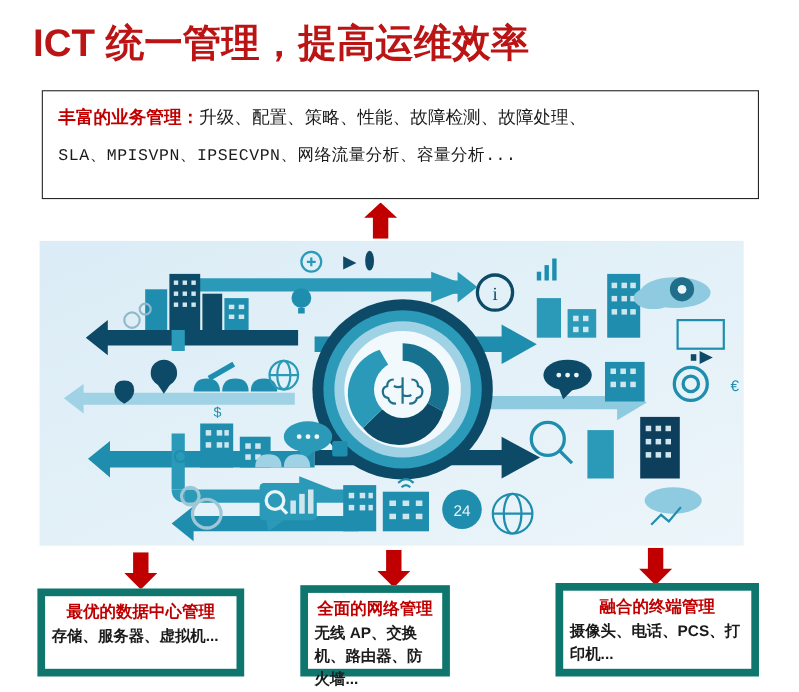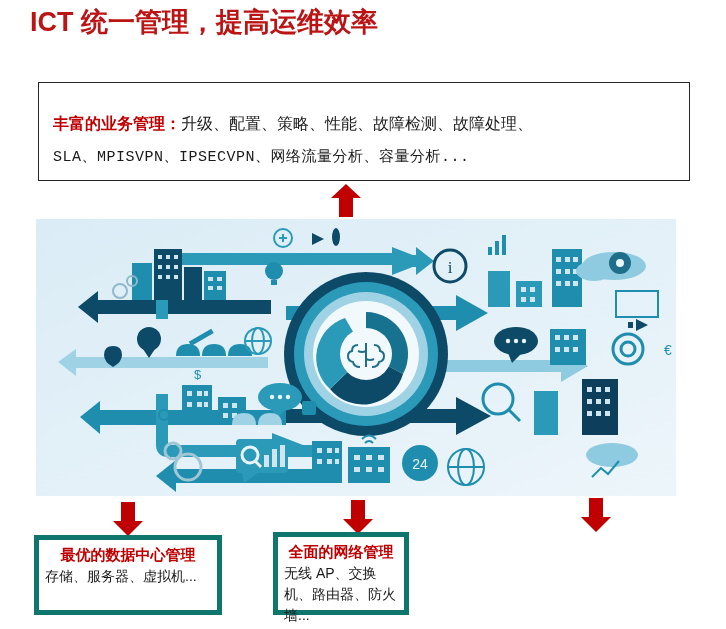--- a/index.html
+++ b/index.html
@@ -8,37 +8,37 @@
     width:726px;height:629px;
     background:#ffffff;
     font-family:"Liberation Sans","DejaVu Sans",sans-serif;
     overflow:hidden;
     position:relative;
   }
   #slide{position:absolute;left:0;top:0;width:726px;height:629px;}
 
   
   .title{
-    position:absolute;left:30px;top:4px;
-    font-size:27px;font-weight:bold;
+    position:absolute;left:30px;top:16px;
+    font-size:35px;font-weight:bold;
     color:#bb1414;
     letter-spacing:0px;
     white-space:nowrap;
   }
 
   
   .textbox{
     position:absolute;left:38px;top:82px;
     width:652px;height:99px;
     border:1px solid #262626;
     background:#ffffff;
     box-sizing:border-box;
   }
   .textbox .lines{
-    position:absolute;left:14px;top:8px;right:8px;margin-top:16px;
+    position:absolute;left:14px;top:8px;right:8px;
   }
   .tline{
     font-size:16px;color:#1a1a1a;
     line-height:34px;white-space:nowrap;
   }
   .tlabel{color:#c00000;font-weight:bold;}
   .mono{font-family:Liberation Mono, monospace;font-size:15px;letter-spacing:0.5px;}
 
   
   .arrow{position:absolute;}
@@ -49,35 +49,36 @@
     position:absolute;left:36px;top:219px;
     width:640px;height:277px;
     background:linear-gradient(160deg,#dbecf6 0%,#e3f0f7 45%,#eaf4f9 100%);
     overflow:hidden;
   }
   .info svg{display:block;width:640px;height:277px;}
 
   
   .bbox{
     position:absolute;
-    border:5px solid #0f766e;
+    border:7px solid #0f766e;
     background:#ffffff;
     box-sizing:border-box;
   }
   .bbox .bhead{
     display:block;text-align:center;
     color:#c00000;font-weight:bold;
     font-size:15px;line-height:20px;
     margin-top:5px;
     white-space:nowrap;
   }
   .bbox .bbody{
     display:block;
     color:#1a1a1a;font-size:14px;line-height:21px;
     margin:1px 5px 0 6px;
+    font-weight:bold;
   }
   #bbox1{left:34px;top:535px;width:188px;height:80px;}
   #bbox2{left:273px;top:532px;width:136px;height:83px;}
   #bbox3{left:505px;top:530px;width:185px;height:85px;}
 </style>
 </head>
 <body>
 
 <div id="slide">
 
@@ -446,14 +447,18 @@
   </div>
 
   <div class="bbox" id="bbox1">
     <span class="bhead">最优的数据中心管理</span>
     <span class="bbody">存储、服务器、虚拟机...</span>
   </div>
   <div class="bbox" id="bbox2">
     <span class="bhead">全面的网络管理</span>
     <span class="bbody">无线 AP、交换机、路由器、防火墙...</span>
   </div>
+  <div class="bbox" id="bbox3">
+    <span class="bhead">融合的终端管理</span>
+    <span class="bbody">摄像头、电话、PCS、打印机...</span>
+  </div>
 
 </div>
 
 </body></html>

